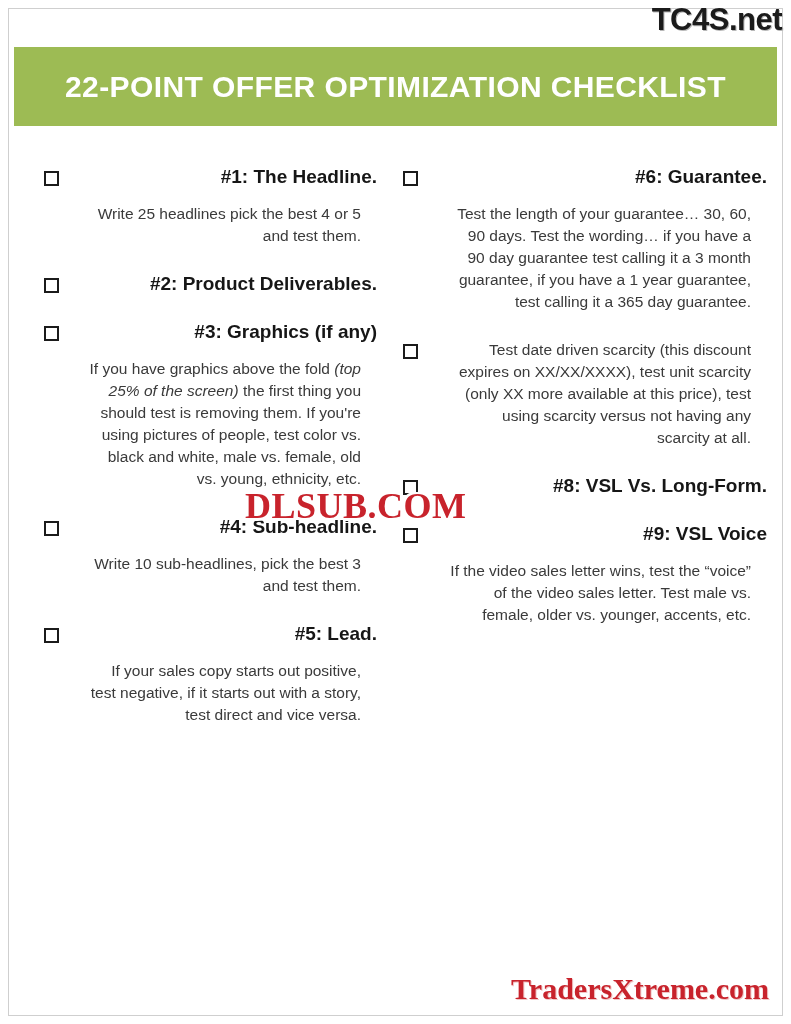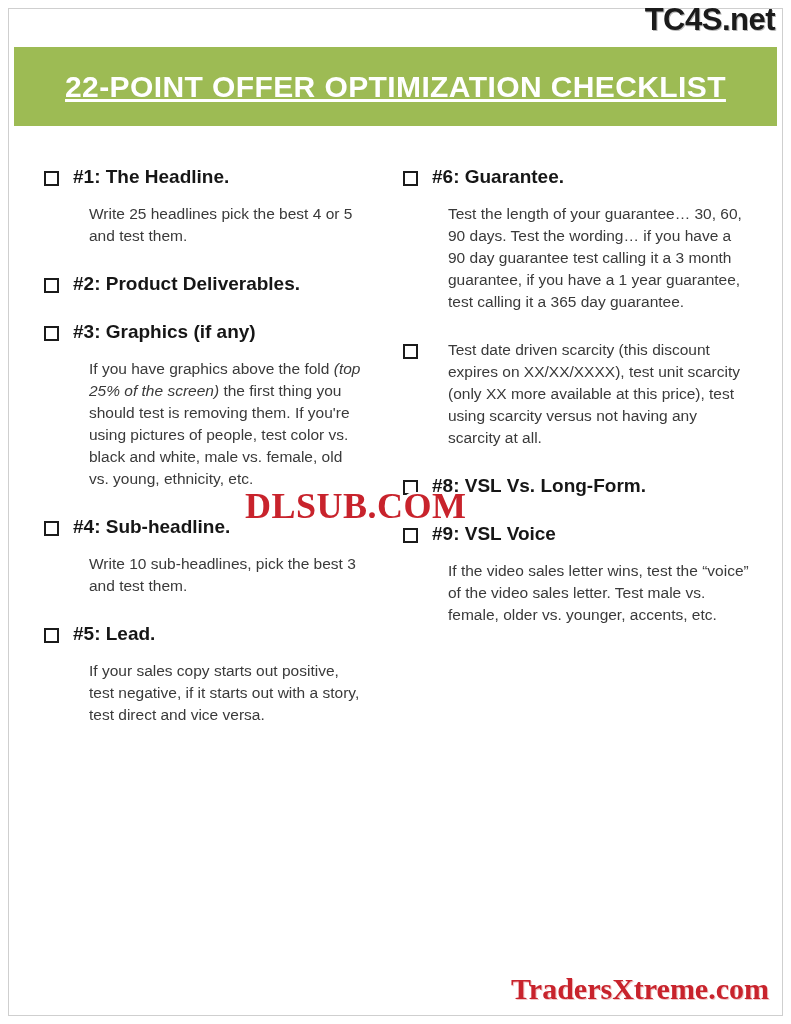--- a/index.html
+++ b/index.html
@@ -27,21 +27,21 @@
     position: absolute;
     left: 8px; top: 8px;
     width: 775px;
     height: 1008px;
     border: 1px solid #cfcfcf;
     box-sizing: border-box;
     pointer-events: none;
   }
   .brand-top {
     position: absolute;
-    right: 16px;
+    right: 9px;
     top: 2px;
     font-family: "Liberation Sans", sans-serif;
     font-weight: bold;
     font-size: 31px;
     letter-spacing: -0.5px;
     color: #1b1b1b;
     text-shadow: 1px 1px 0 #b8b8b8;
   }
   .title-bar {
     position: absolute;
@@ -55,21 +55,20 @@
     justify-content: center;
   }
   .title-bar h1 {
     margin: 0;
     color: #ffffff;
     font-family: "Liberation Sans", sans-serif;
     font-weight: bold;
     font-size: 30px;
     letter-spacing: 0.4px;
     text-transform: uppercase;
-    text-decoration: underline;
   }
   .columns {
     position: absolute;
     left: 0;
     top: 166px;
     width: 791px;
     display: flex;
     gap: 0px;
   }
   .col {
@@ -81,20 +80,21 @@
     padding-right: 18px;
   }
   .col-right {
     width: 396px;
     padding-left: 8px;
     padding-right: 24px;
   }
   .item {
     position: relative;
     margin-bottom: 26px;
+    text-align: right;
   }
   .item .box {
     position: absolute;
     left: 0;
     top: 5px;
     width: 15px;
     height: 15px;
     border: 2px solid #1b1b1b;
     box-sizing: border-box;
     background: #ffffff;

